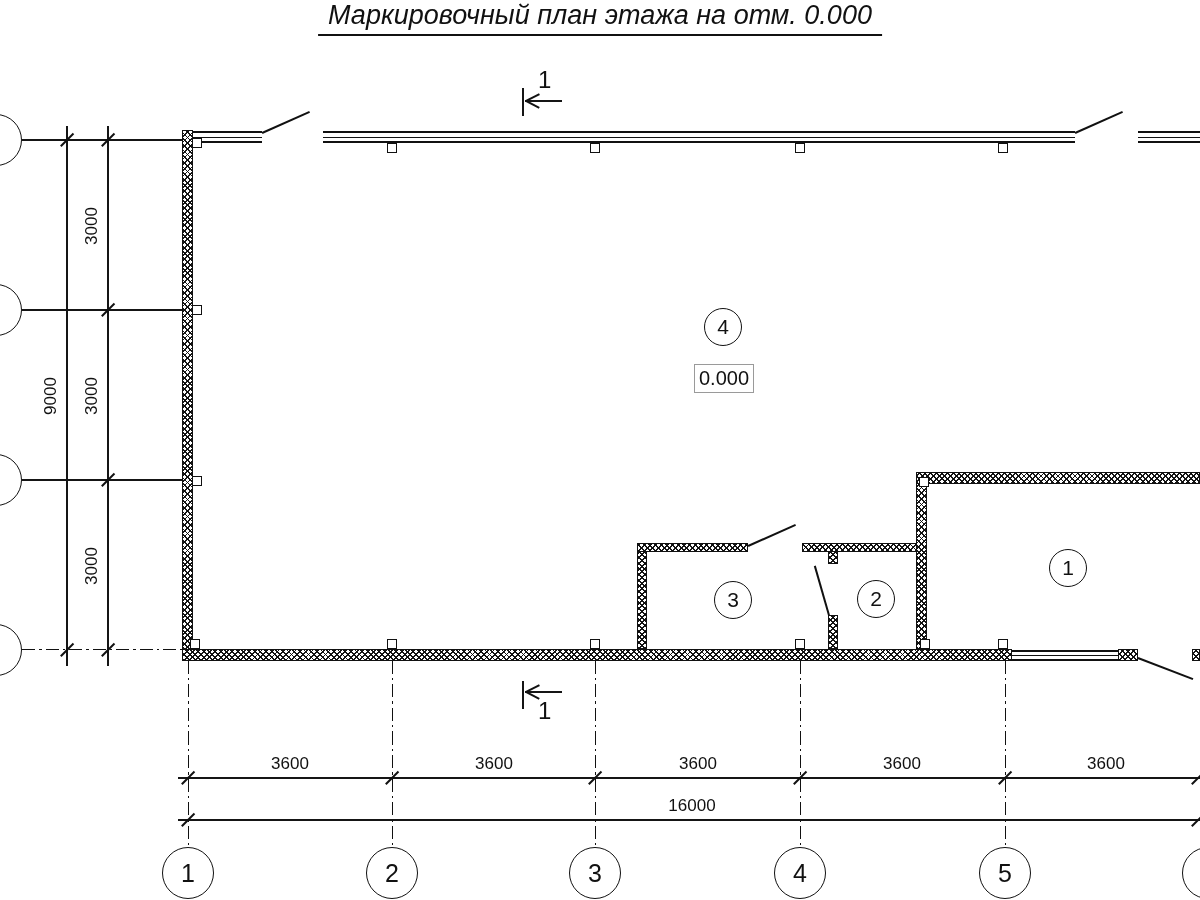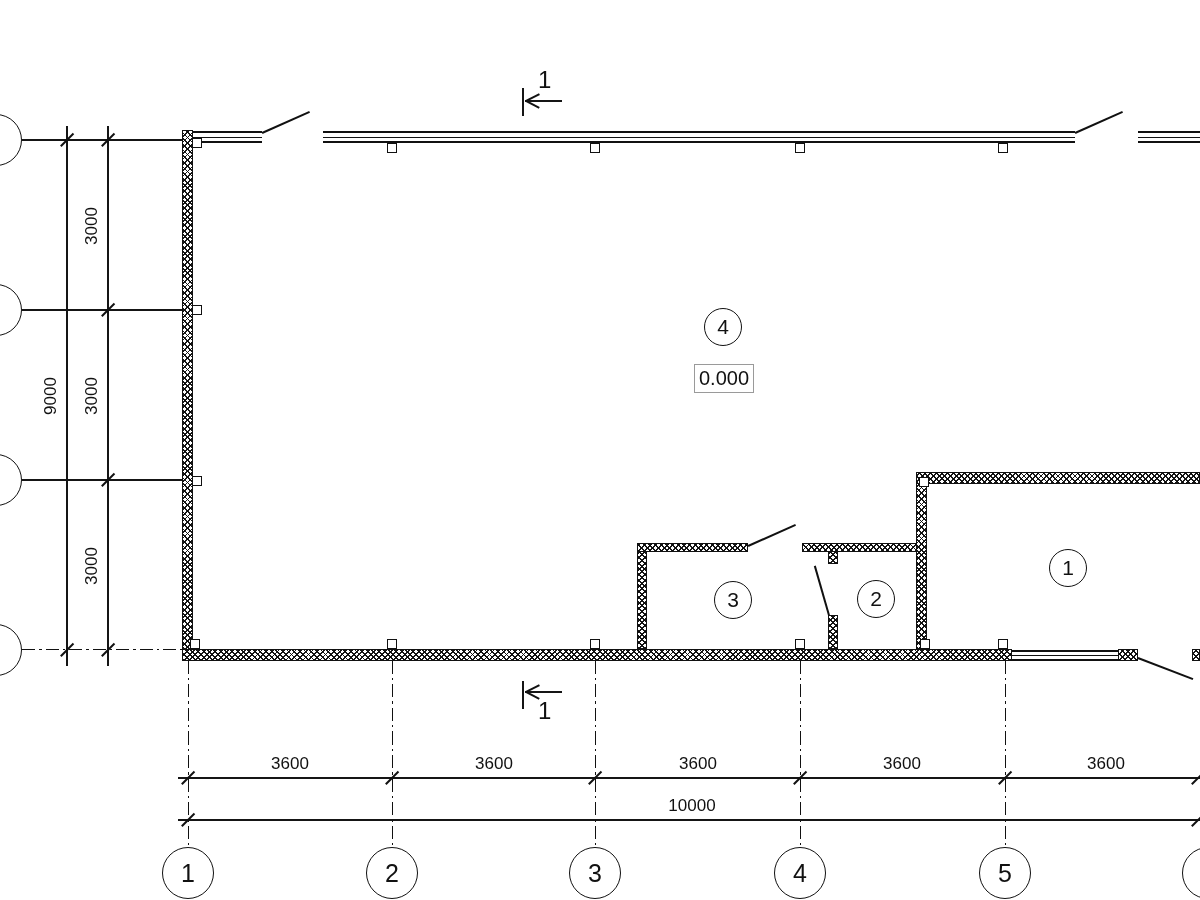--- a/index.html
+++ b/index.html
@@ -27,20 +27,21 @@
             display:flex;align-items:center;justify-content:center;font-size:20px;}
   .title{position:absolute;top:0;left:50%;transform:translateX(-50%);font-size:27px;font-style:italic;
          border-bottom:2px solid #111;padding:0 10px 3px;white-space:nowrap;}
   .sec-label{position:absolute;font-size:24px;}
 </style>
 </head>
 <body>
 
 <div class="canvas">
 
+  <div class="title">Маркировочный план этажа на отм. 0.000</div>
 
   <div class="circle grid-circle" style="left:-30px;top:114px;"></div>
   <div class="circle grid-circle" style="left:-30px;top:284px;"></div>
   <div class="circle grid-circle" style="left:-30px;top:454px;"></div>
   <div class="circle grid-circle" style="left:-30px;top:624px;"></div>
 
   <div class="line" style="left:22px;top:139.3px;width:161px;height:1.3px;"></div>
   <div class="line" style="left:22px;top:309.3px;width:161px;height:1.3px;"></div>
   <div class="line" style="left:22px;top:479.3px;width:161px;height:1.3px;"></div>
   <div class="dashdot-h" style="left:22px;top:649px;width:161px;"></div>
@@ -145,21 +146,21 @@
   <div class="tick" style="left:996px;top:777.2px;"></div>
   <div class="tick" style="left:1189px;top:777.2px;"></div>
   <div class="tick" style="left:179px;top:819.2px;"></div>
   <div class="tick" style="left:1189px;top:819.2px;"></div>
 
   <div class="dim-text" style="left:255px;top:754px;width:70px;">3600</div>
   <div class="dim-text" style="left:459px;top:754px;width:70px;">3600</div>
   <div class="dim-text" style="left:663px;top:754px;width:70px;">3600</div>
   <div class="dim-text" style="left:867px;top:754px;width:70px;">3600</div>
   <div class="dim-text" style="left:1071px;top:754px;width:70px;">3600</div>
-  <div class="dim-text" style="left:652px;top:796px;width:80px;">10000</div>
+  <div class="dim-text" style="left:652px;top:796px;width:80px;">16000</div>
 
   <div class="circle grid-circle" style="left:162px;top:847px;">
     <span>1</span>
   </div>
   <div class="circle grid-circle" style="left:366px;top:847px;">
     <span>2</span>
   </div>
   <div class="circle grid-circle" style="left:569px;top:847px;">
     <span>3</span>
   </div>

